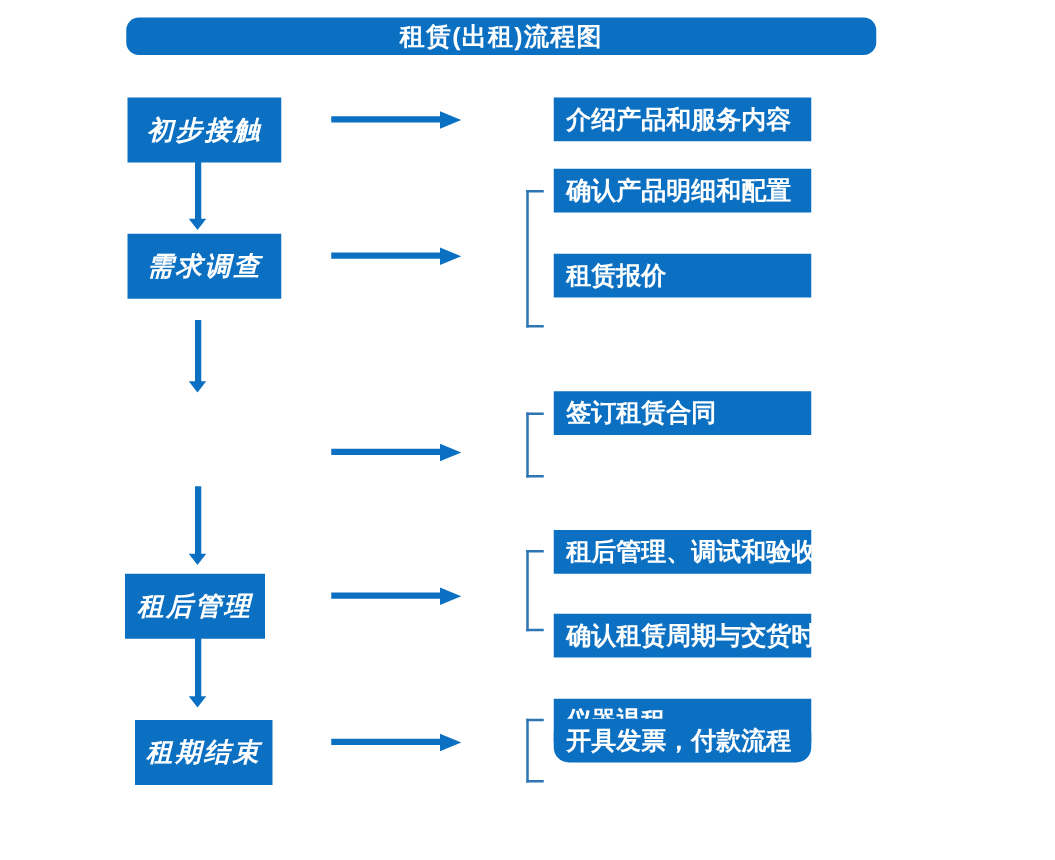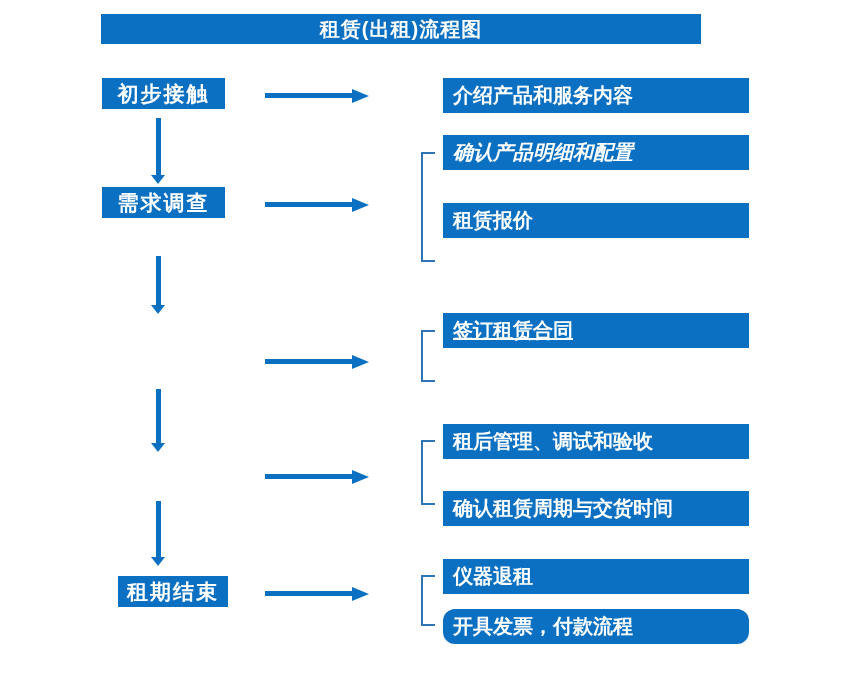--- a/index.html
+++ b/index.html
@@ -21,59 +21,60 @@
   }
 
   .title-bar {
     position: absolute;
     left: 101px; top: 14px;
     width: 600px; height: 30px;
     background: var(--primary);
     color: var(--text_on_primary);
     font-size: 20px; font-weight: bold;
     letter-spacing: 1px;
-    display: flex; align-items: center; justify-content: center;
+    display: flex; align-items: center; justify-content: center; border-radius: 10px;
   }
 
   .stage {
     position: absolute;
-    height: 31px;
+    height: 52px;
     background: var(--primary);
     color: var(--text_on_primary);
     font-size: 21px; font-weight: bold;
     letter-spacing: 2px;
     display: flex; align-items: center; justify-content: center;
     white-space: nowrap;
+    font-style: italic;
   }
   .stage.s1 { left: 102px; top: 78px;  width: 123px; }
   .stage.s2 { left: 102px; top: 187px; width: 123px; }
   .stage.s3 { left: 103px; top: 344px; width: 109px; }
   .stage.s4 { left: 100px; top: 459px; width: 112px; }
-  .stage.s5 { left: 118px; top: 576px; width: 110px; }
+  .stage.s5 { left: 108px; top: 576px; width: 110px; }
 
   .detail {
     position: absolute;
-    left: 443px; width: 306px; height: 35px;
+    left: 443px; width: 206px; height: 35px;
     background: var(--primary);
     color: var(--text_on_primary);
     font-size: 20px; font-weight: bold;
     display: flex; align-items: center;
     padding-left: 10px;
     white-space: nowrap;
   }
   .detail.d1  { top: 78px;  }
-  .detail.d2  { top: 135px; font-style: italic; }
+  .detail.d2  { top: 135px; }
   .detail.d3  { top: 186px; margin-top: 17px; }
   .detail.d4  { top: 245px; }
-  .detail.d5  { top: 313px; text-decoration: underline; }
+  .detail.d5  { top: 313px; }
   .detail.d6  { top: 364px; }
   .detail.d7  { top: 424px; }
   .detail.d8  { top: 491px; }
   .detail.d9  { top: 559px; }
-  .detail.d10 { top: 609px; border-radius: 12px; }
+  .detail.d10 { top: 575px; border-radius: 12px; }
 
   
   .h-arrow { position: absolute; left: 265px; width: 104px; height: 14px; }
   .h-arrow .shaft {
     position: absolute; left: 0; right: 16px; top: 4px; height: 5px;
     background: var(--primary);
   }
   .h-arrow .head {
     position: absolute; right: 0; top: 0; width: 0; height: 0;
     border-left: 17px solid var(--primary);
@@ -118,20 +119,21 @@
 </style>
 </head>
 <body>
 
 <div class="canvas">
 
   <div class="title-bar">租赁(出租)流程图</div>
 
   <div class="stage s1">初步接触</div>
   <div class="stage s2">需求调查</div>
+  <div class="stage s4">租后管理</div>
   <div class="stage s5">租期结束</div>
 
   <div class="v-arrow va">
       <div class="shaft"></div>
       <div class="head"></div>
     </div>
   <div class="v-arrow vb">
       <div class="shaft"></div>
       <div class="head"></div>
     </div>

